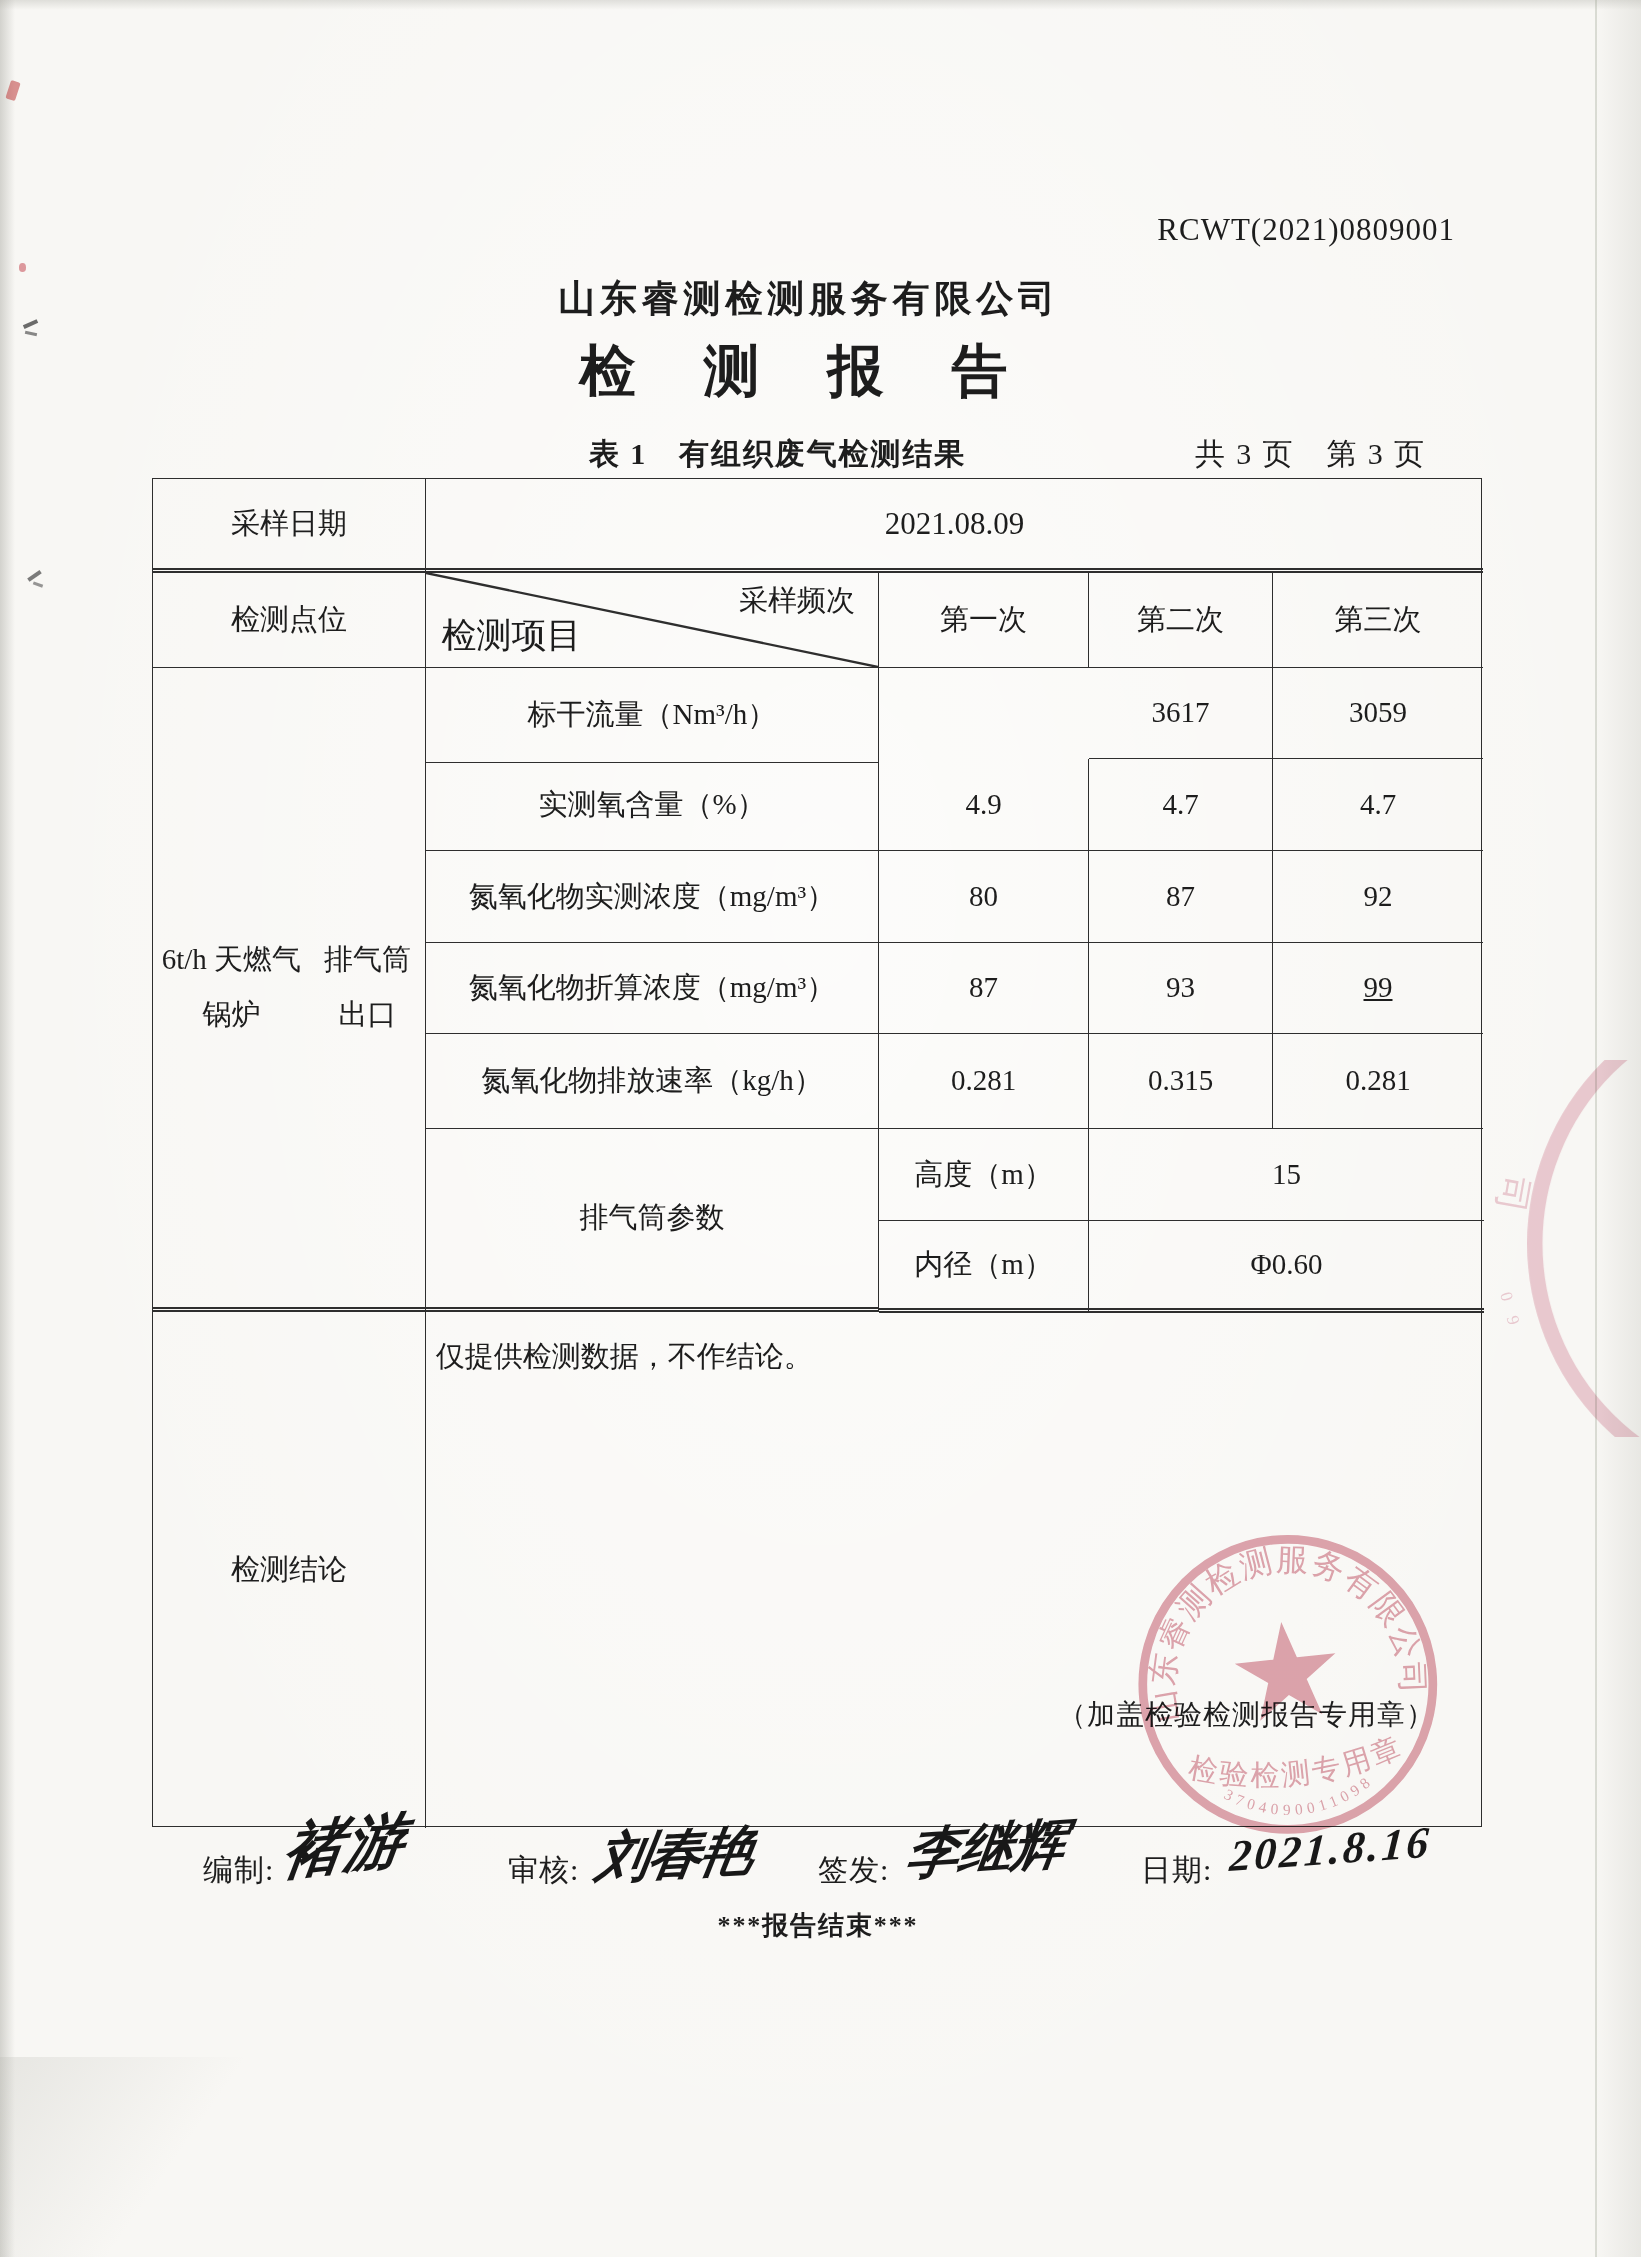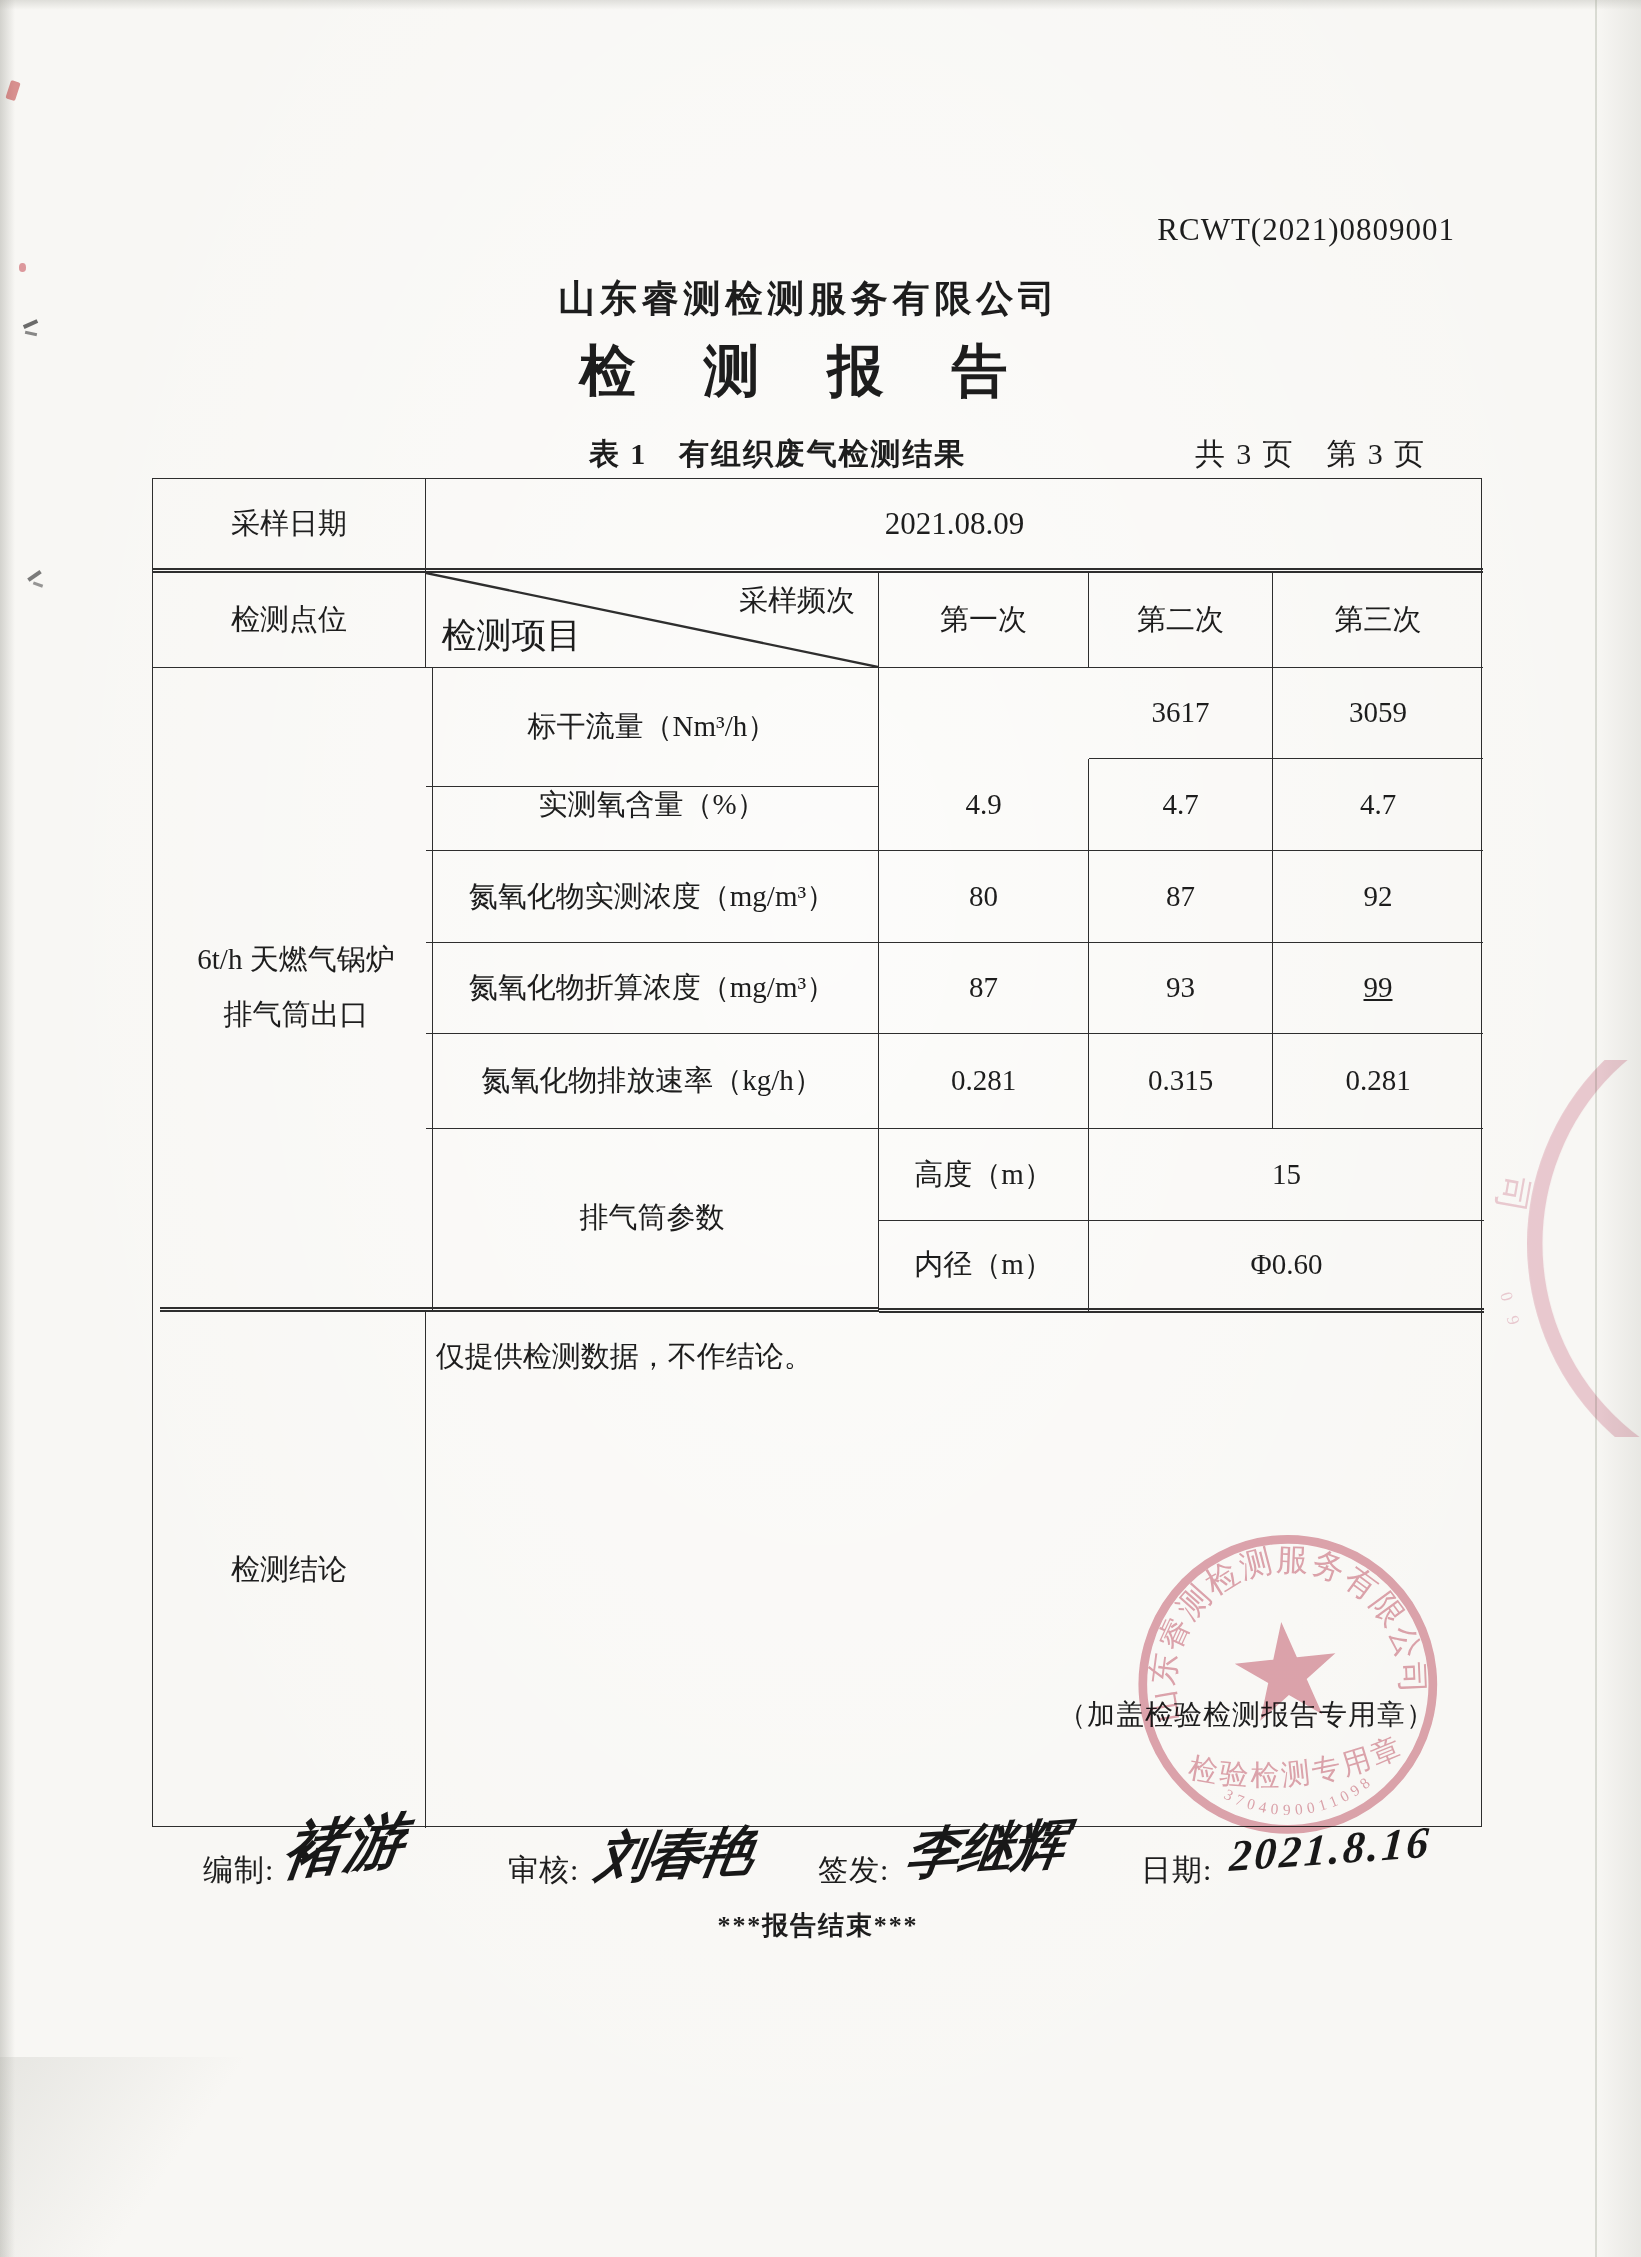--- a/index.html
+++ b/index.html
@@ -100,26 +100,26 @@
       <svg class="diag-svg" viewBox="0 0 469 98" preserveAspectRatio="none">
         <line x1="0" y1="0" x2="469" y2="98" stroke="#2e2e2e" stroke-width="2.4"></line>
       </svg>
       <span class="diag-top">采样频次</span>
       <span class="diag-bottom">检测项目</span>
     </div>
     <div class="cell bR bB" style="left:726px;top:94px;width:210px;height:95px;">第一次</div>
     <div class="cell bR bB" style="left:936px;top:94px;width:184px;height:95px;">第二次</div>
     <div class="cell bB" style="left:1120px;top:94px;width:210px;height:95px;">第三次</div>
 
-    <div class="cell bR bBD" style="left:7px;top:188px;width:273px;height:645px;flex-direction:column;line-height:1.9;">
+    <div class="cell bR bBD" style="left:0;top:188px;width:273px;height:645px;flex-direction:row;line-height:1.9;">
       <span>6t/h 天燃气锅炉</span>
       <span>排气筒出口</span>
     </div>
 
-    <div class="cell bR bB" style="left:273px;top:188px;width:453px;height:120px;">标干流量（Nm³/h）</div>
+    <div class="cell bR bB" style="left:273px;top:188px;width:453px;height:96px;">标干流量（Nm³/h）</div>
     <div class="cell bR bB" style="left:936px;top:188px;width:184px;height:92px;">3617</div>
     <div class="cell bB" style="left:1120px;top:188px;width:210px;height:92px;">3059</div>
 
     <div class="cell bR bB" style="left:273px;top:280px;width:453px;height:92px;">实测氧含量（%）</div>
     <div class="cell bR bB" style="left:726px;top:280px;width:210px;height:92px;">4.9</div>
     <div class="cell bR bB" style="left:936px;top:280px;width:184px;height:92px;">4.7</div>
     <div class="cell bB" style="left:1120px;top:280px;width:210px;height:92px;">4.7</div>
 
     <div class="cell bR bB" style="left:273px;top:372px;width:453px;height:92px;">氮氧化物实测浓度（mg/m³）</div>
     <div class="cell bR bB" style="left:726px;top:372px;width:210px;height:92px;">80</div>

